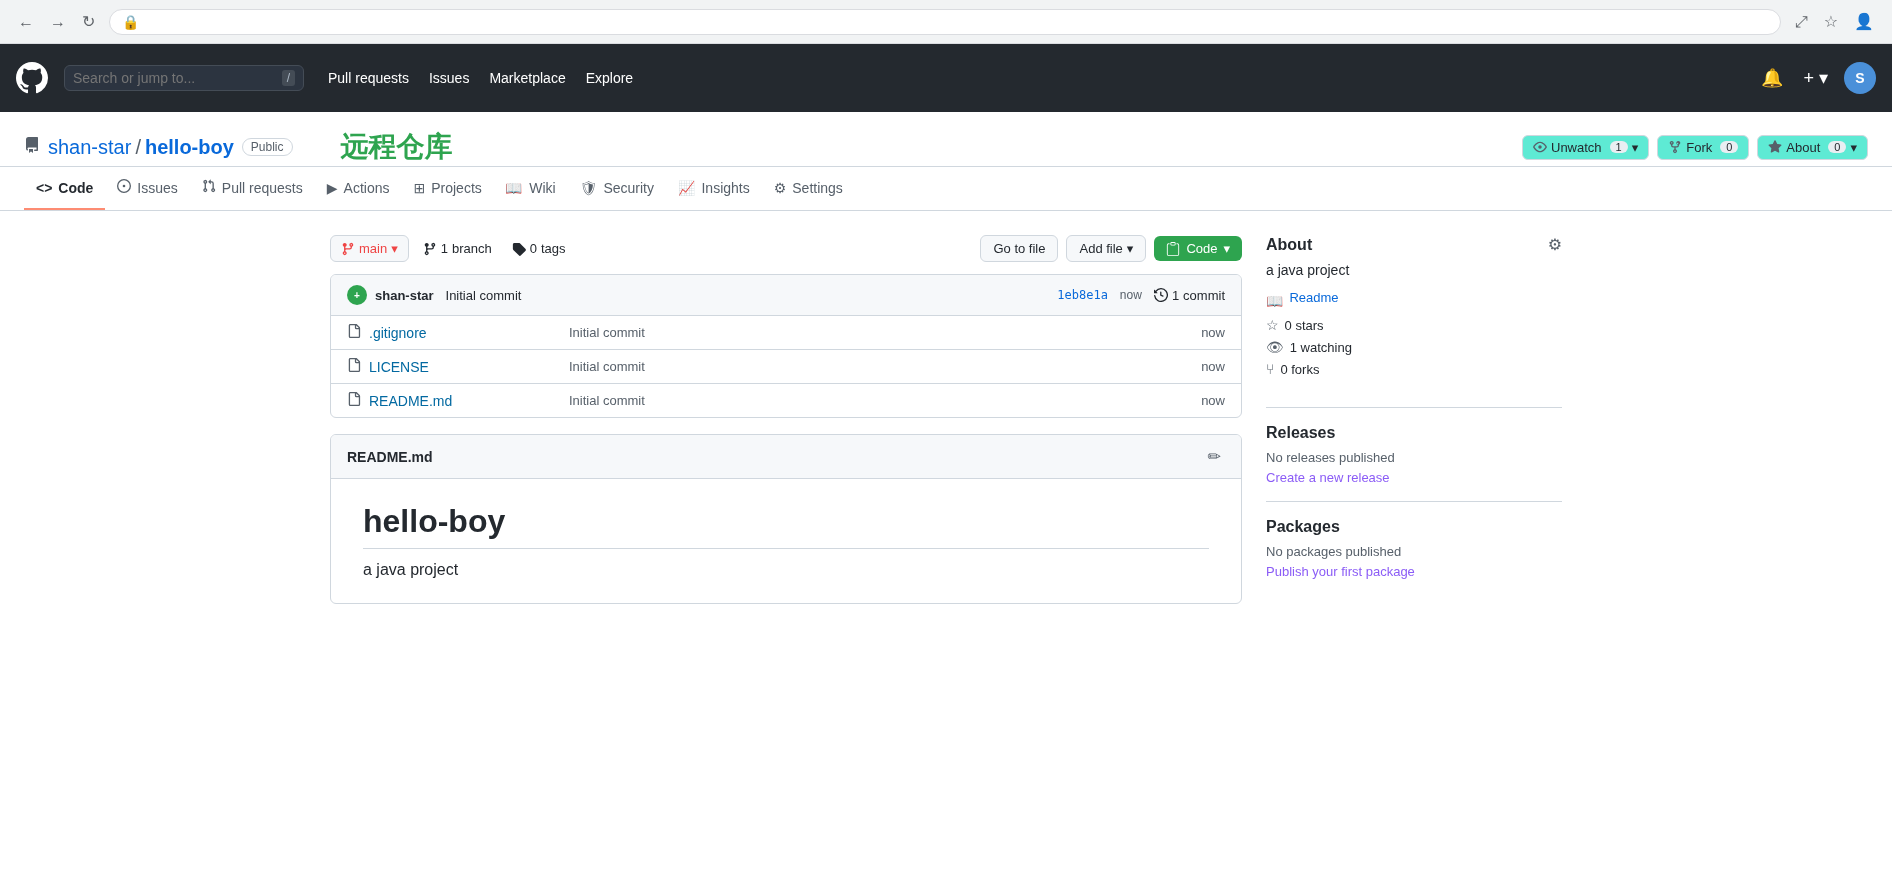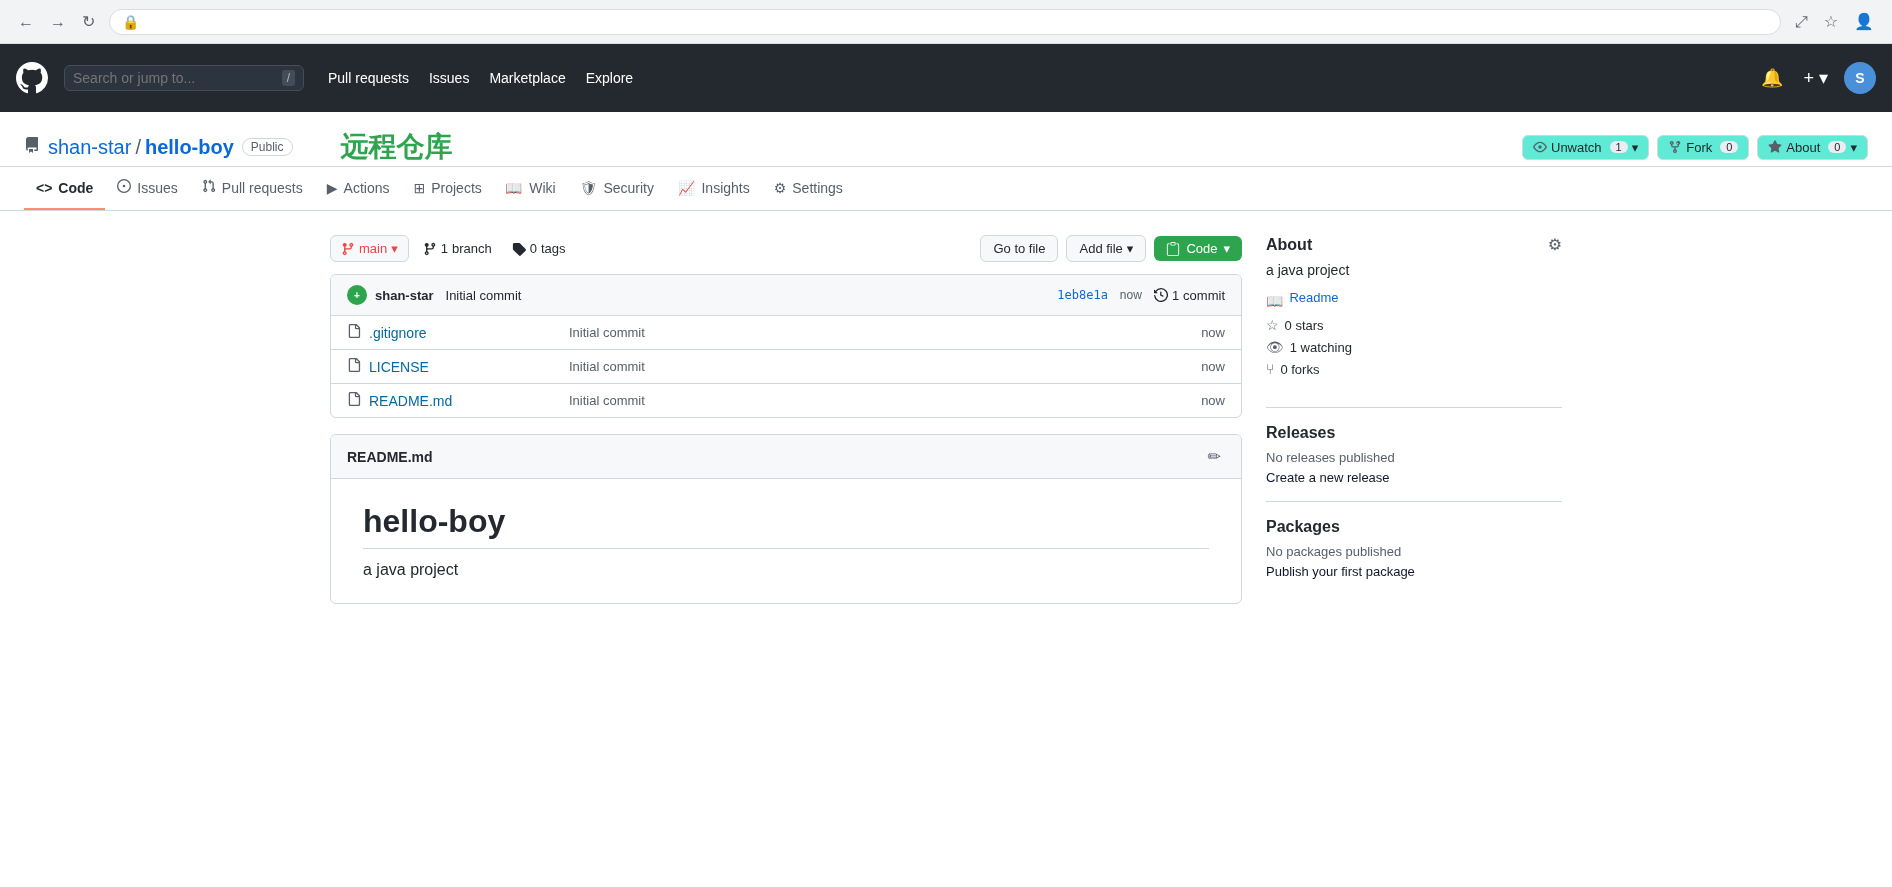--- a/index.html
+++ b/index.html
@@ -81,21 +81,21 @@
     .sidebar-about { border-bottom: 1px solid #d0d7de; padding-bottom: 24px; margin-bottom: 16px; }
     .sidebar-title { display: flex; align-items: center; justify-content: space-between; font-size: 16px; font-weight: 600; margin-bottom: 8px; }
     .sidebar-gear { background: none; border: none; cursor: pointer; color: #57606a; font-size: 16px; }
     .sidebar-desc { font-size: 14px; color: #24292f; margin-bottom: 12px; }
     .sidebar-meta { display: flex; align-items: center; gap: 6px; font-size: 13px; color: #24292f; margin-bottom: 6px; }
     .sidebar-meta-icon { color: #57606a; font-size: 14px; }
     .sidebar-meta a { color: #0969da; text-decoration: none; }
     .sidebar-section { margin-bottom: 16px; }
     .sidebar-section-title { font-size: 16px; font-weight: 600; margin-bottom: 8px; }
     .sidebar-section p { font-size: 13px; color: #57606a; margin-bottom: 4px; }
-    .sidebar-link { color: #0f172a; text-decoration: none; font-size: 13px; }
+    .sidebar-link { color: #8b5cf6; text-decoration: none; font-size: 13px; }
     .divider { border: none; border-top: 1px solid #d0d7de; margin: 16px 0; }
 
     
     .browser-chrome { background: #f1f3f4; display: flex; align-items: center; padding: 8px 12px; gap: 8px; border-bottom: 1px solid #dadce0; }
     .browser-nav { display: flex; gap: 4px; }
     .browser-nav-btn { background: none; border: none; cursor: pointer; color: #5f6368; font-size: 16px; padding: 4px 6px; border-radius: 50%; }
     .address-bar { flex: 1; display: flex; align-items: center; background: #fff; border: 1px solid #dadce0; border-radius: 20px; padding: 4px 12px; gap: 8px; font-size: 13px; color: #202124; }
     .lock-icon { color: #5f6368; font-size: 14px; }
     .address-text { flex: 1; }
     .browser-actions { display: flex; gap: 4px; }

